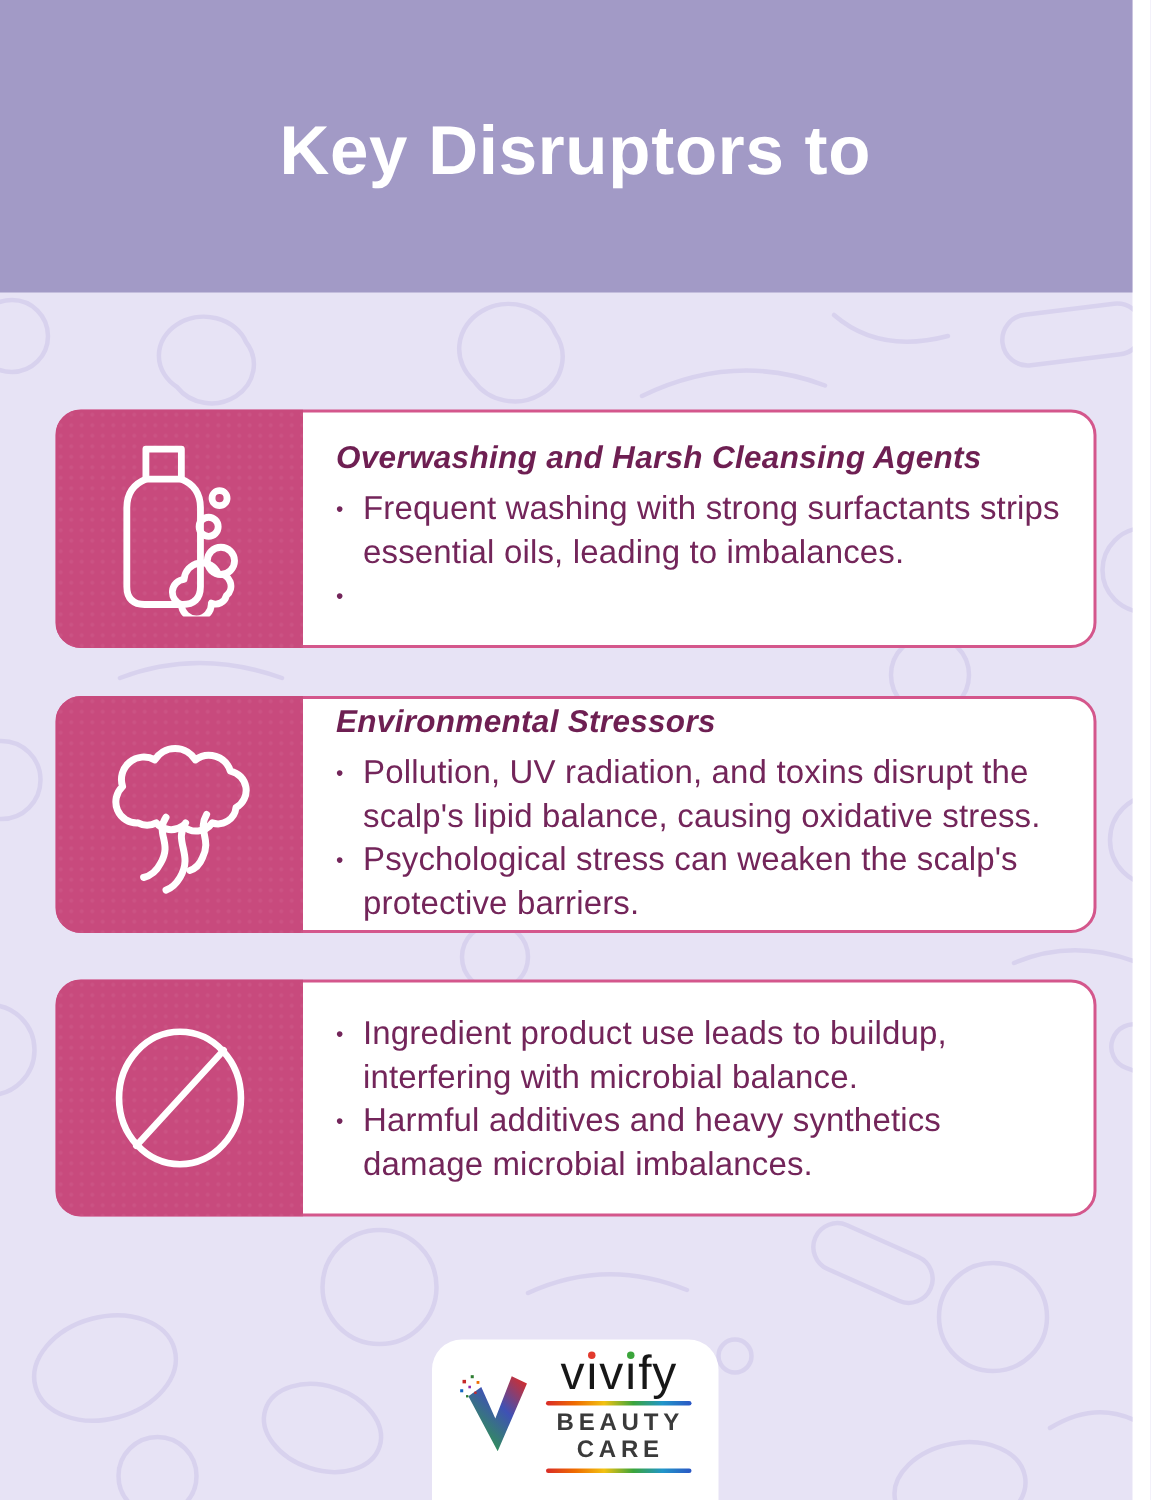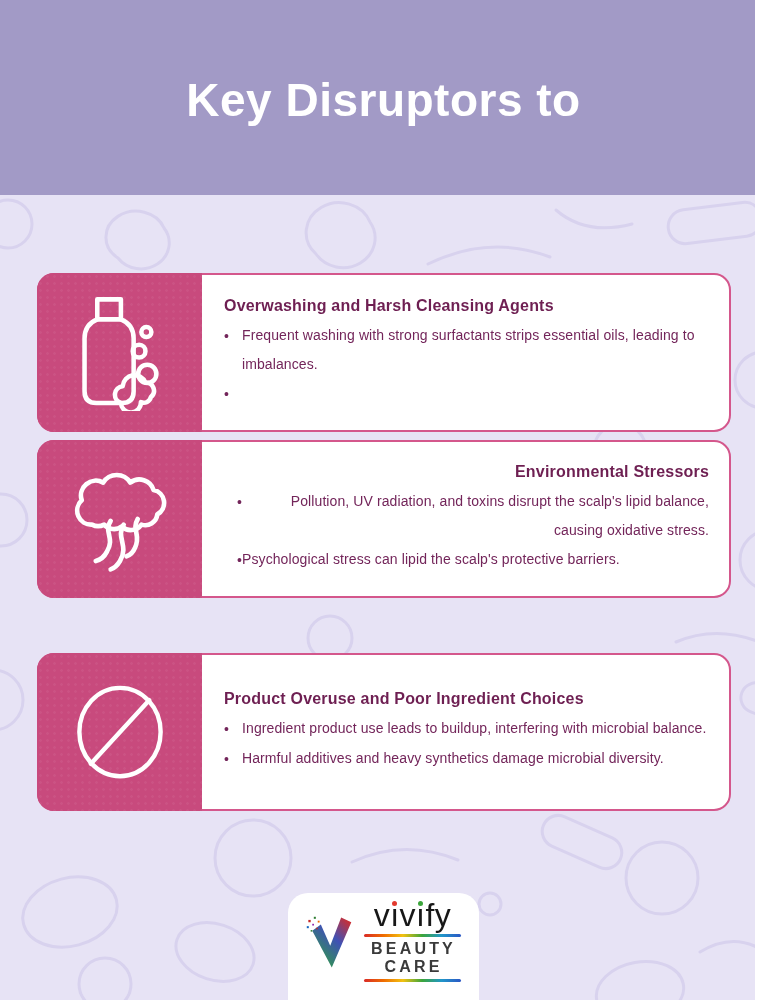--- a/index.html
+++ b/index.html
@@ -26,48 +26,48 @@
     letter-spacing:0.5px; text-align:center;
   }
 
   
   .card {
     position:absolute; left:37px; width:694px;
     background:#ffffff; border:2px solid #d4578c; border-radius:17px;
     display:flex; z-index:2;
   }
   .card-1 { top:273px; height:159px; }
-  .card-2 { top:440px; height:158px;text-align:right; }
+  .card-2 { top:464px; height:158px; }
   .card-3 { top:653px; height:158px; }
 
   .icon-block {
     flex:none; width:165px; margin:-2px 0 -2px -2px;
     background:#c84a7d; border-radius:17px 0 0 17px;
     display:flex; align-items:center; justify-content:center;
     background-image:radial-gradient(rgba(255,255,255,0.05) 1px, transparent 1.6px);
     background-size:7px 7px;
   }
   .icon-block svg { display:block; }
 
   .content {
     flex:1; padding:6px 20px 6px 22px;
     display:flex; flex-direction:column; justify-content:center;
   }
   .card-title {
-    font-size:16px; font-weight:700; color:#6e1f52;
-    margin-bottom:6px; letter-spacing:0.2px;
+    font-size:21px; font-weight:700; color:#6e1f52;
+    margin-bottom:6px; letter-spacing:0.2px;font-style:italic;
   }
   .bullets { list-style:none; }
   .bullets li { display:flex; }
   .bullets .dot {
     flex:none; width:18px; color:#73255a; font-size:14px;
     line-height:29px; padding-top:1px;
   }
   .bullets .btxt {
-    color:#73255a; font-size:14px; line-height:29px; letter-spacing:0.1px;
+    color:#73255a; font-size:22px; line-height:29px; letter-spacing:0.1px;
   }
 
   
   .brand-card {
     position:absolute; left:288px; top:893px; width:191px; height:107px;
     background:#ffffff; border-radius:20px 20px 0 0; z-index:2;
     display:flex; justify-content:center;
   }
   .logo-row { display:flex; align-items:center; gap:8px; margin-top:17px; height:62px; }
   .v-mark svg { display:block; }
@@ -170,45 +170,44 @@
     </div>
     <div class="content">
       <div class="card-title">Environmental Stressors</div>
       <ul class="bullets">
         <li>
           <span class="dot">•</span>
           <span class="btxt">Pollution, UV radiation, and toxins disrupt the scalp's lipid balance, causing oxidative stress.</span>
         </li>
         <li>
           <span class="dot">•</span>
-          <span class="btxt">Psychological stress can lipid the scalp's protective barriers.</span>
+          <span class="btxt">Psychological stress can weaken the scalp's protective barriers.</span>
         </li>
       </ul>
     </div>
   </div>
 
   <div class="card card-3">
     <div class="icon-block">
       <svg width="106" height="106" viewBox="0 0 120 120">
         <g stroke="#ffffff" stroke-width="5" fill="none" stroke-linecap="round">
           <ellipse cx="60" cy="60" rx="46" ry="50"></ellipse>
           <line x1="27" y1="96" x2="93" y2="24"></line>
         </g>
       </svg>
     </div>
     <div class="content">
-      <div class="card-title">Product Overuse and Poor Ingredient Choices</div>
       <ul class="bullets">
         <li>
           <span class="dot">•</span>
           <span class="btxt">Ingredient product use leads to buildup, interfering with microbial balance.</span>
         </li>
         <li>
           <span class="dot">•</span>
-          <span class="btxt">Harmful additives and heavy synthetics damage microbial diversity.</span>
+          <span class="btxt">Harmful additives and heavy synthetics damage microbial imbalances.</span>
         </li>
       </ul>
     </div>
   </div>
 
   <div class="brand-card">
     <div class="logo-row">
       <div class="v-mark">
         <svg width="50" height="60" viewBox="0 0 64 74">
           <defs>

